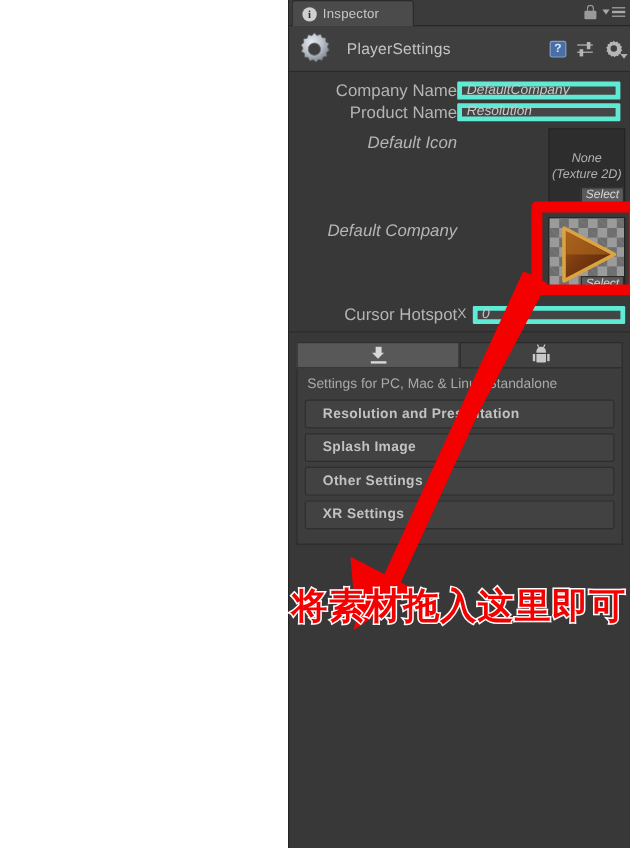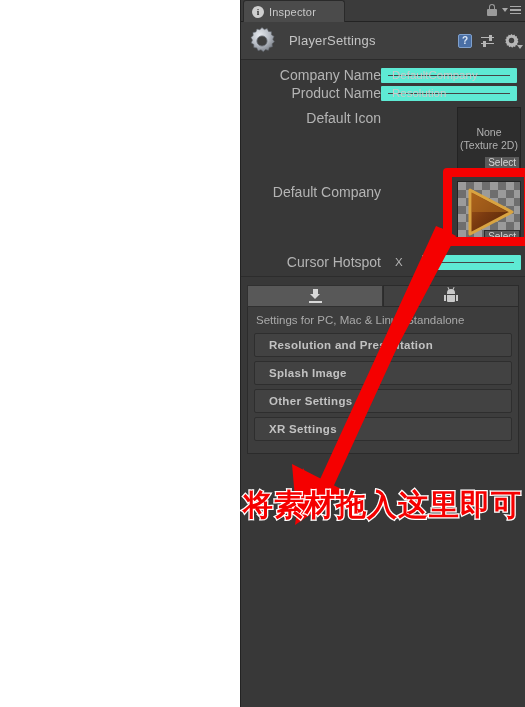--- a/index.html
+++ b/index.html
@@ -113,27 +113,27 @@
     position: relative; display: flex; align-items: center;
     height: 16px; margin-bottom: 2px; padding-left: 18px;
   }
   .row-label {
     color: #b4b4b4; font-size: 14px; width: 122px; flex: 0 0 auto;
     white-space: nowrap;
     text-align: right;
   }
   .text-field {
     flex: 1 1 auto; height: 15px; margin-right: 8px;
-    background: #454545; border: 7px solid #5eead4; border-radius: 1px;
+    background: #454545; border: 4px solid #5eead4; border-radius: 1px;
     color: #c9c9c9; font-size: 11.5px; line-height: 13px; padding: 0 4px;
-    display: flex; align-items: center;
-  }
-
-  
-  .big-row { position: relative; height: 69px; padding-left: 18px; padding-top: 3px; }
+    display: flex; align-items: center; font-style: italic;
+  }
+
+  
+  .big-row { position: relative; height: 69px; padding-left: 18px; padding-top: 3px; font-style: italic; }
   .big-row .row-label { position: absolute; left: 18px; top: 3px; }
   .obj-slot {
     position: absolute; right: 4px; top: 0;
     width: 64px; height: 64px;
     background: #2d2d2d; border: 1px solid #232323;
     display: flex; align-items: center; justify-content: center;
     text-align: center; color: #b0b0b0; font-size: 10.5px; line-height: 13px;
   }
   .obj-slot .select-tag {
     position: absolute; right: 0; bottom: 0;
@@ -338,21 +338,21 @@
                 </linearGradient>
               </defs>
               <polygon points="12,8 54,30 12,52" fill="url(#cursg)" stroke="#d9a441" stroke-width="3" stroke-linejoin="round"></polygon>
               <polygon points="14,11 50,30 14,30" fill="#b4701f" opacity="0.55"></polygon>
             </svg>
           </span>
           <span class="select-tag">Select</span>
         </span>
       </div>
 
-      <div class="row" style="margin-top:4px;gap:14px;">
+      <div class="row" style="margin-top:4px;">
         <span class="row-label">Cursor Hotspot</span>
         <span class="hotspot-x">X</span>
         <span class="text-field" style="margin-right:4px;">0</span>
       </div>
 
       <div class="sep"></div>
 
       <div class="plat-bar">
         <div class="plat-tab active">
           <span class="dl-icon">

